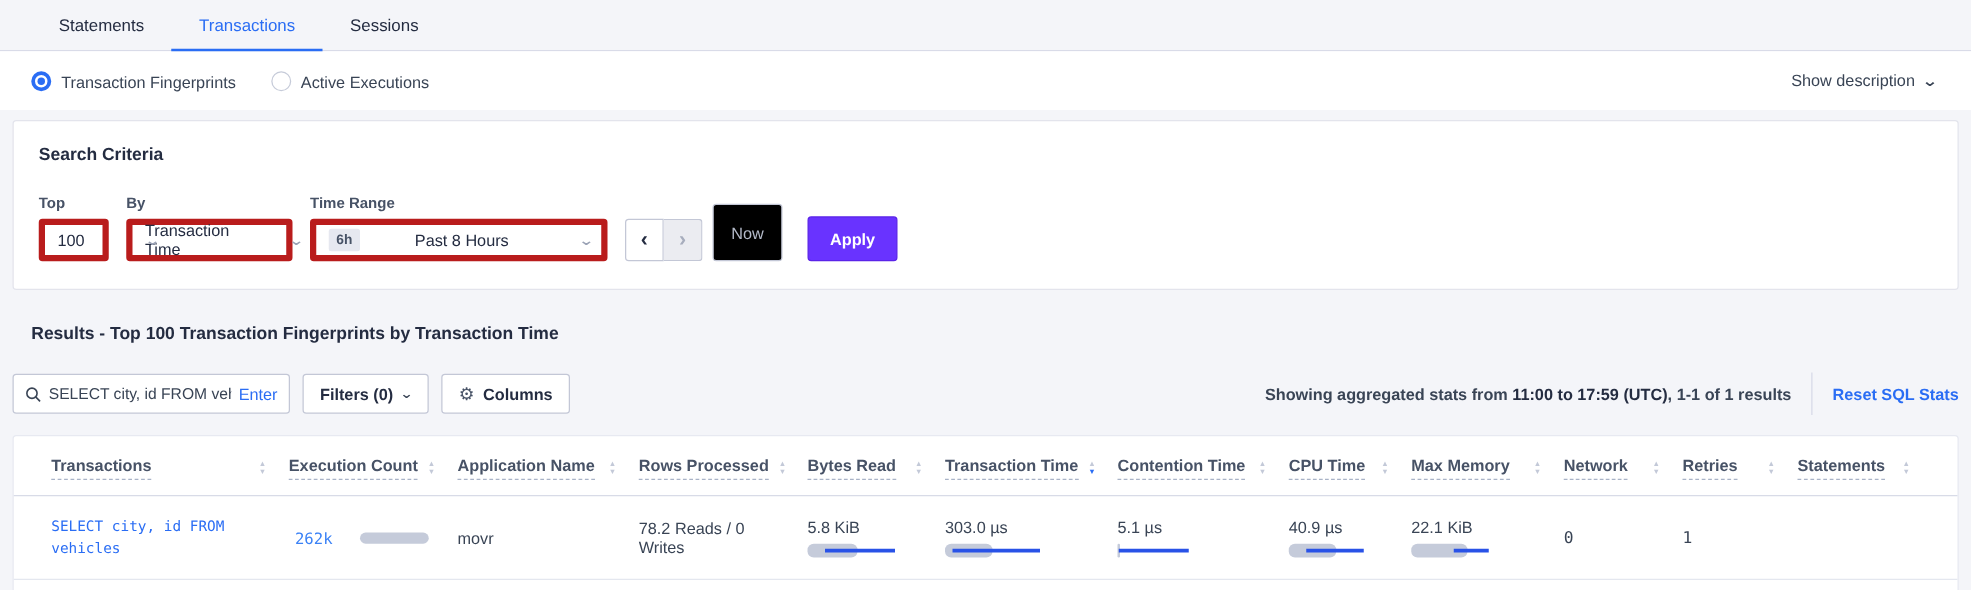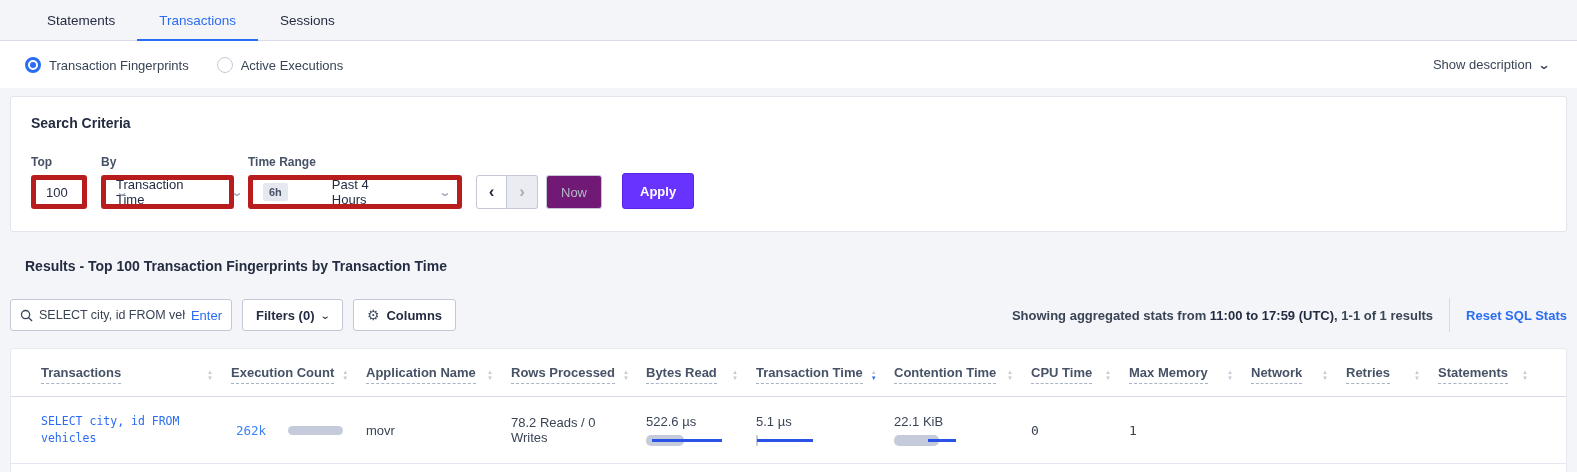--- a/index.html
+++ b/index.html
@@ -56,36 +56,36 @@
   .field { margin-right: 14px; }
   .field-label { font-size: 12px; font-weight: 700; color: #475266; margin-bottom: 6px; }
   .select {
     height: 34px; border: 5px solid #b91c1c; border-radius: 3px; background: #fff;
     display: flex; align-items: center; padding: 0 10px; cursor: pointer;
     color: #242c41; font-size: 13px; gap: 35px;
   }
   .select .sel-chev { margin-left: auto; color: #9aa2b5; font-size: 11px; font-weight: bold; transform: scaleX(1.4); padding-left: 12px; }
   .sel-top { width: 56px; }
   .sel-by { width: 133px; }
-  .sel-range { width: 214px; }
+  .sel-range { width: 238px; }
   .range-badge {
     background: #e6e8f0; color: #475266; font-size: 11px; font-weight: 600;
     border-radius: 2px; padding: 3px 6px; margin-right: 9px;
   }
   .pager { display: flex; margin-right: 8px; }
   .pager-btn {
     width: 31px; height: 34px; border: 1px solid #c3c7d6; background: #fff;
     display: flex; align-items: center; justify-content: center;
     font-size: 17px; font-weight: 700; color: #242c41; cursor: pointer;
   }
   .pager-btn.prev { border-radius: 3px 0 0 3px; }
   .pager-btn.next { border-radius: 0 3px 3px 0; border-left: none; background: #ebecf1; color: #a7adbd; cursor: default; }
   .now-btn {
-    height: 34px; padding: 0 14px; border: 1px solid #c3c7d6; border-radius: 3px;
-    background: #701a75; color: #b4bac9; font-size: 13px; display: flex; align-items: center;
+    height: 46px; padding: 0 14px; border: 1px solid #c3c7d6; border-radius: 3px;
+    background: #000000; color: #b4bac9; font-size: 13px; display: flex; align-items: center;
     margin-right: 20px; cursor: default;
   }
   .apply-btn {
     height: 36px; padding: 0 17px; border: 1px solid #5a23e8; border-radius: 3px;
     background: #6933ff; color: #fff; font-size: 13px; font-weight: 700;
     display: flex; align-items: center; cursor: pointer;
   }
 
   
   .results-heading { font-size: 14px; font-weight: 700; color: #242c41; margin: 26px 10px 0 25px; }
@@ -189,21 +189,21 @@
       <div class="field-label">By</div>
       <div class="select sel-by">
         <span>Transaction Time</span>
         <span class="sel-chev">⌄</span>
       </div>
     </div>
     <div class="field">
       <div class="field-label">Time Range</div>
       <div class="select sel-range">
         <span class="range-badge">6h</span>
-        <span>Past 4 Hours</span>
+        <span>Past 8 Hours</span>
         <span class="sel-chev">⌄</span>
       </div>
     </div>
     <div class="pager">
       <div class="pager-btn prev">
         <span>‹</span>
       </div>
       <div class="pager-btn next">
         <span>›</span>
       </div>
@@ -331,34 +331,48 @@
     <div class="td">
       <span class="sql-link">SELECT city, id FROM vehicles</span>
     </div>
     <div class="td count-cell">
       <span class="count-num mono">262k</span>
       <span class="count-bar" style="width: 55px;"></span>
     </div>
     <div class="td plain-cell">movr</div>
     <div class="td plain-cell">78.2 Reads / 0 Writes</div>
     <div class="td">
-      <span class="metric-label">522.6 µs</span>
+      <span class="metric-label">5.8 KiB</span>
+      <span class="minichart">
+          <span class="mc-gray" style="width: 40px;"></span>
+          <span class="mc-blue" style="left: 14px; width: 56px;"></span>
+        </span>
+    </div>
+    <div class="td">
+      <span class="metric-label">303.0 µs</span>
       <span class="minichart">
           <span class="mc-gray" style="width: 38px;"></span>
           <span class="mc-blue" style="left: 6px; width: 70px;"></span>
         </span>
     </div>
     <div class="td">
       <span class="metric-label">5.1 µs</span>
       <span class="minichart">
           <span class="mc-gray tick" style="width: 2px;"></span>
           <span class="mc-blue" style="left: 1px; width: 56px;"></span>
         </span>
     </div>
     <div class="td">
+      <span class="metric-label">40.9 µs</span>
+      <span class="minichart">
+          <span class="mc-gray" style="width: 38px;"></span>
+          <span class="mc-blue" style="left: 14px; width: 46px;"></span>
+        </span>
+    </div>
+    <div class="td">
       <span class="metric-label">22.1 KiB</span>
       <span class="minichart">
           <span class="mc-gray" style="width: 45px;"></span>
           <span class="mc-blue" style="left: 34px; width: 28px;"></span>
         </span>
     </div>
     <div class="td plain-cell mono">0</div>
     <div class="td plain-cell mono">1</div>
   </div>
 </div>

